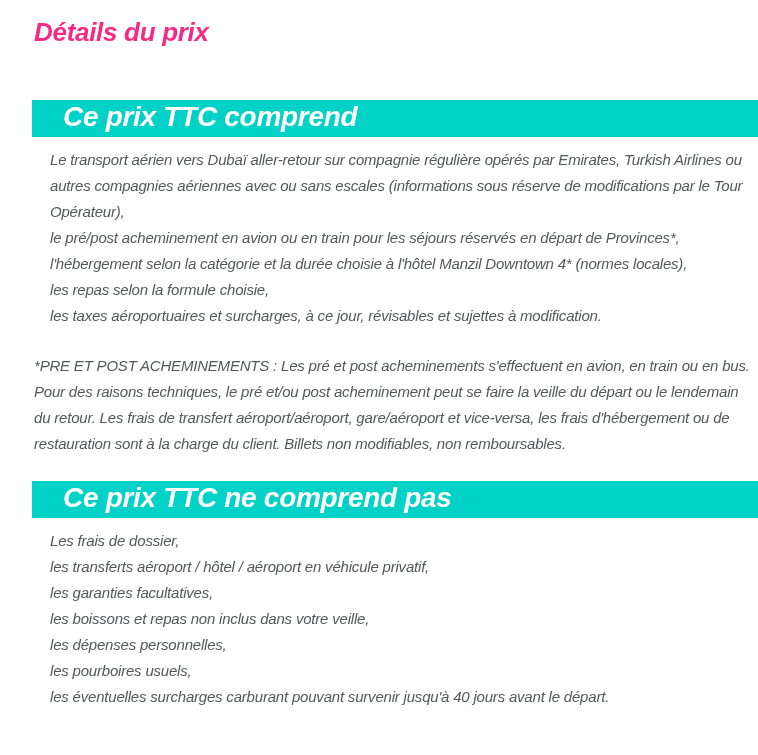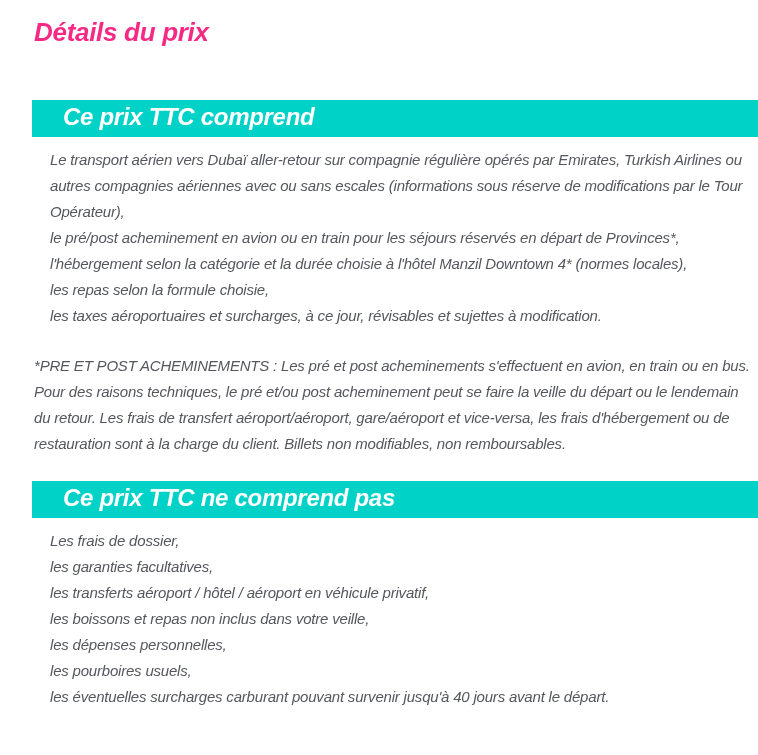--- a/index.html
+++ b/index.html
@@ -29,21 +29,21 @@
     height: 37px;
     background: #00d2c8;
     display: flex;
     align-items: center;
     padding-left: 15px;
   }
   .banner-1 { margin-top: 52px; }
   .banner-2 { margin-top: 24px; }
   .banner-title {
     color: #ffffff;
-    font-size: 24px;
+    font-size: 28px;
     font-weight: bold;
     font-style: italic;
     letter-spacing: -0.3px;
     line-height: 1;
     padding-bottom: 3px;
   }
   .text-block {
     padding: 10px 6px 0 2px;
   }
   .text-block p,
@@ -83,22 +83,22 @@
     <p class="note">*PRE ET POST ACHEMINEMENTS : Les pré et post acheminements s'effectuent en avion, en train ou en bus. Pour des raisons techniques, le pré et/ou post acheminement peut se faire la veille du départ ou le lendemain du retour. Les frais de transfert aéroport/aéroport, gare/aéroport et vice-versa, les frais d'hébergement ou de restauration sont à la charge du client. Billets non modifiables, non remboursables.</p>
   </section>
 
   <section>
     <div class="banner banner-2">
       <span class="banner-title">Ce prix TTC ne comprend pas</span>
     </div>
 
     <div class="text-block">
         <p>Les frais de dossier,</p>
+        <p>les transferts aéroport / hôtel / aéroport en véhicule privatif,</p>
         <p>les garanties facultatives,</p>
-        <p>les transferts aéroport / hôtel / aéroport en véhicule privatif,</p>
         <p>les boissons et repas non inclus dans votre veille,</p>
         <p>les dépenses personnelles,</p>
         <p>les pourboires usuels,</p>
         <p>les éventuelles surcharges carburant pouvant survenir jusqu'à 40 jours avant le départ.</p>
       </div>
   </section>
 
 </div>
 
 </body></html>

